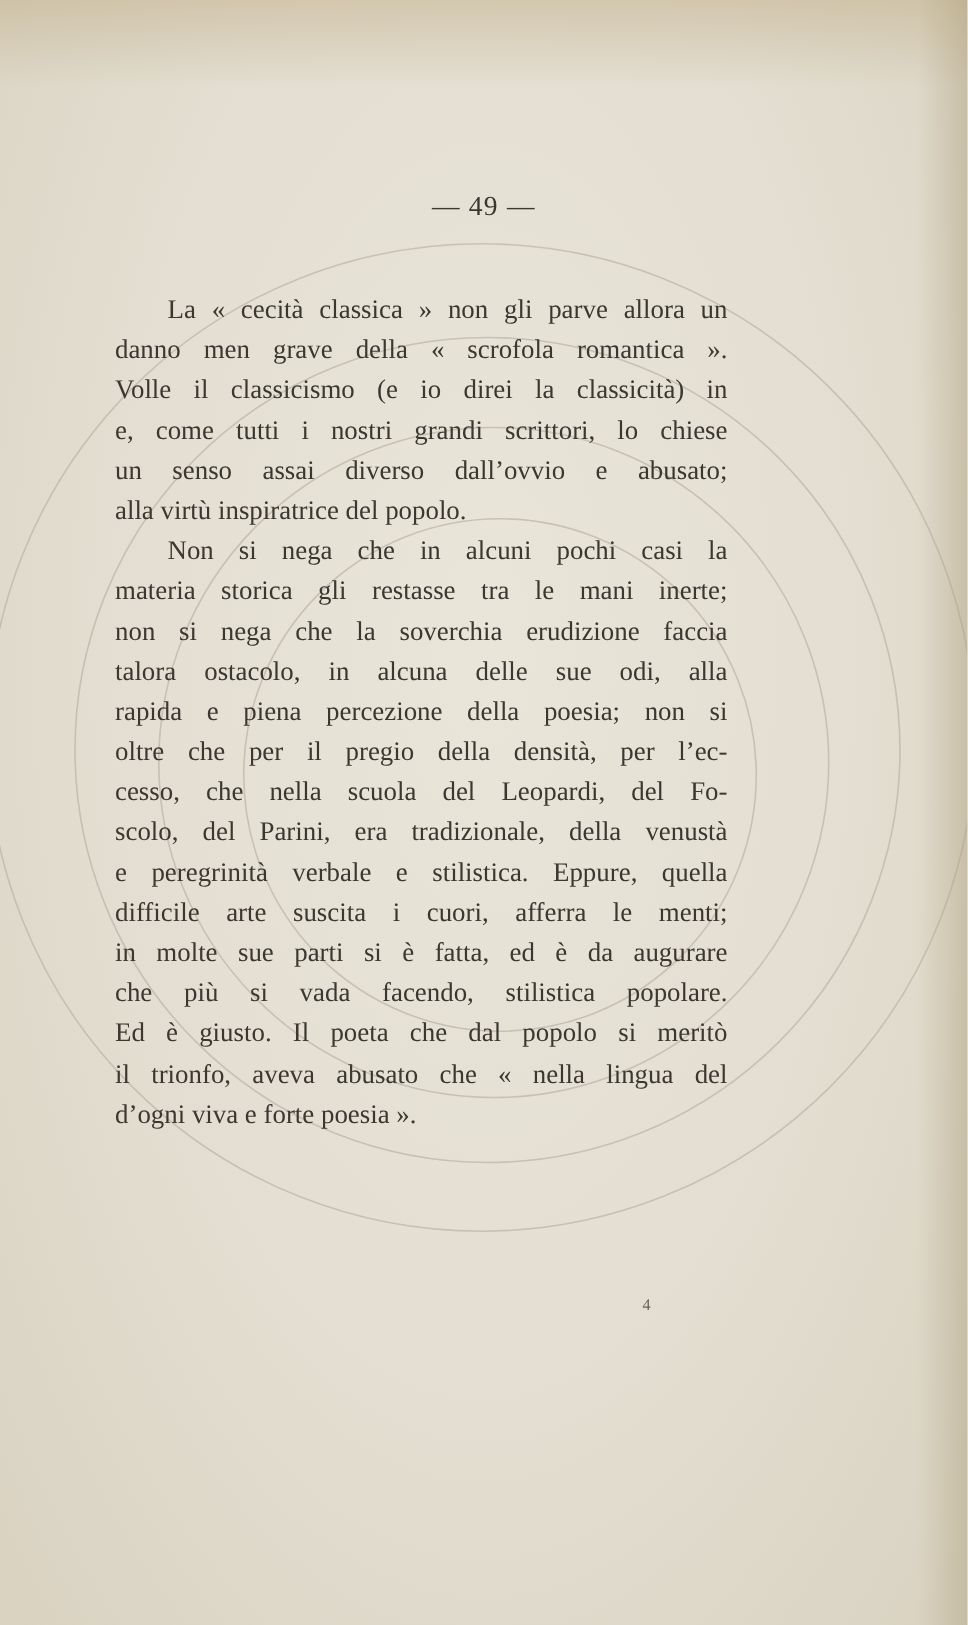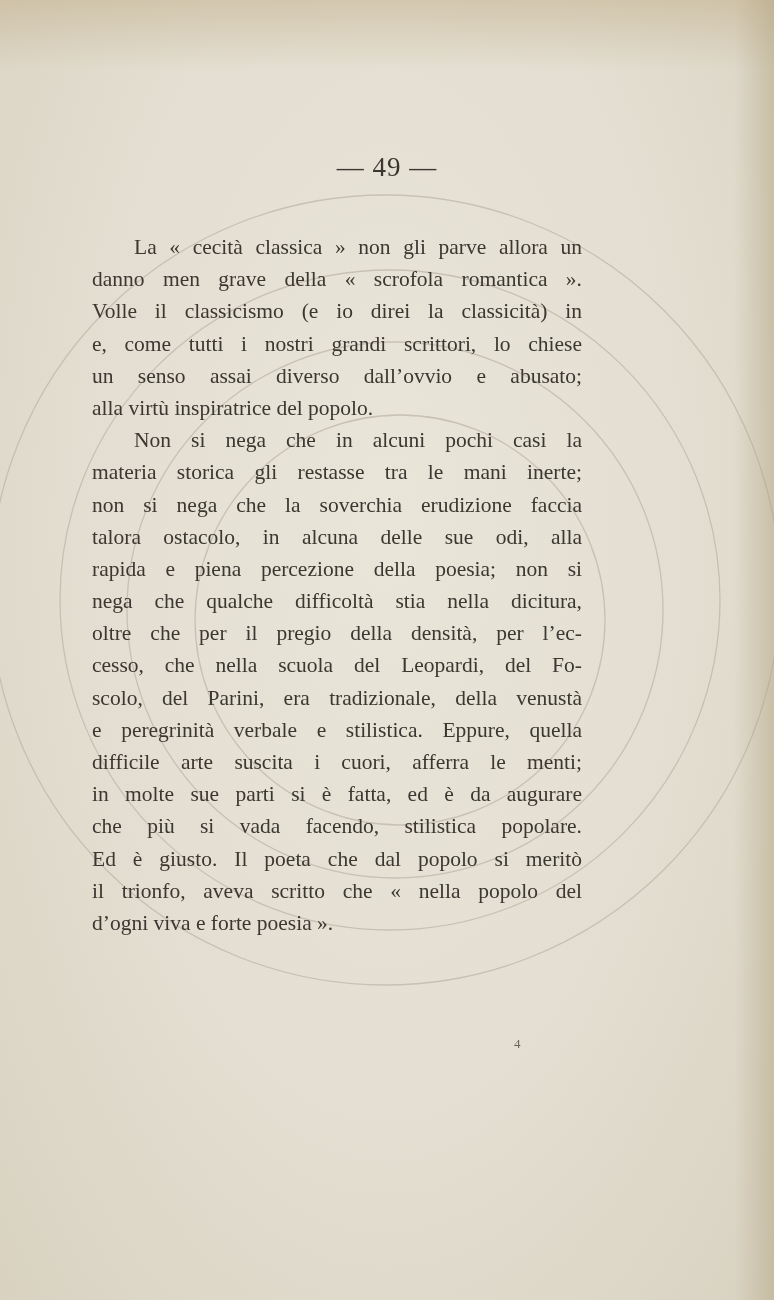--- a/index.html
+++ b/index.html
@@ -45,21 +45,21 @@
       height: 1300px;
       pointer-events: none;
     }
     .page-number {
       position: absolute;
       top: 152px;
       left: 0;
       width: 774px;
       text-align: center;
       font-family: "Liberation Serif", "DejaVu Serif", serif;
-      font-size: 27px;
+      font-size: 22px;
       color: #3a3630;
       letter-spacing: 1px;
     }
     .body-text {
       position: absolute;
       left: 92px;
       top: 196px;
       width: 490px;
       font-family: "Liberation Serif", "DejaVu Serif", serif;
       font-size: 21.5px;
@@ -115,28 +115,27 @@
       <span class="line">e, come tutti i nostri grandi scrittori, lo chiese</span>
       <span class="line">un senso assai diverso dall’ovvio e abusato;</span>
       <span class="line last">alla virtù inspiratrice del popolo.</span>
     </div>
     <div class="paragraph">
       <span class="line indent">Non si nega che in alcuni pochi casi la</span>
       <span class="line">materia storica gli restasse tra le mani inerte;</span>
       <span class="line">non si nega che la soverchia erudizione faccia</span>
       <span class="line">talora ostacolo, in alcuna delle sue odi, alla</span>
       <span class="line">rapida e piena percezione della poesia; non si</span>
-      <span class="line">nega che qualche difficoltà stia nella dicitura,</span>
       <span class="line">oltre che per il pregio della densità, per l’ec-</span>
       <span class="line">cesso, che nella scuola del Leopardi, del Fo-</span>
       <span class="line">scolo, del Parini, era tradizionale, della venustà</span>
       <span class="line">e peregrinità verbale e stilistica. Eppure, quella</span>
       <span class="line">difficile arte suscita i cuori, afferra le menti;</span>
       <span class="line">in molte sue parti si è fatta, ed è da augurare</span>
       <span class="line">che più si vada facendo, stilistica popolare.</span>
       <span class="line">Ed è giusto. Il poeta che dal popolo si meritò</span>
-      <span class="line">il trionfo, aveva scritto che « nella popolo del</span>
+      <span class="line">il trionfo, aveva abusato che « nella lingua del</span>
       <span class="line last">d’ogni viva e forte poesia ».</span>
     </div>
   </div>
 
   <div class="signature">4</div>
 </div>
 
 </body></html>

